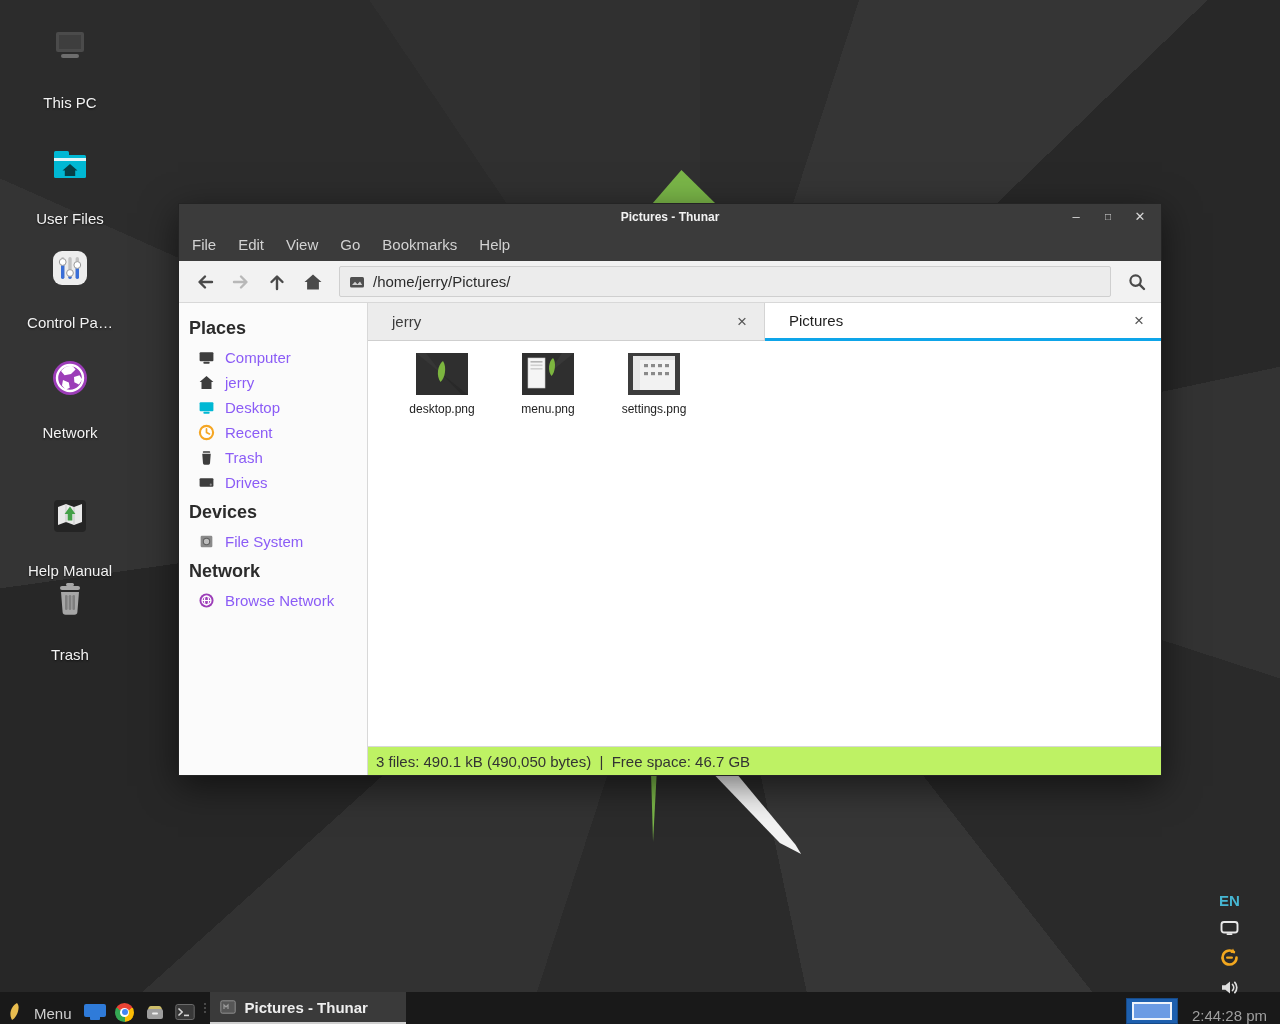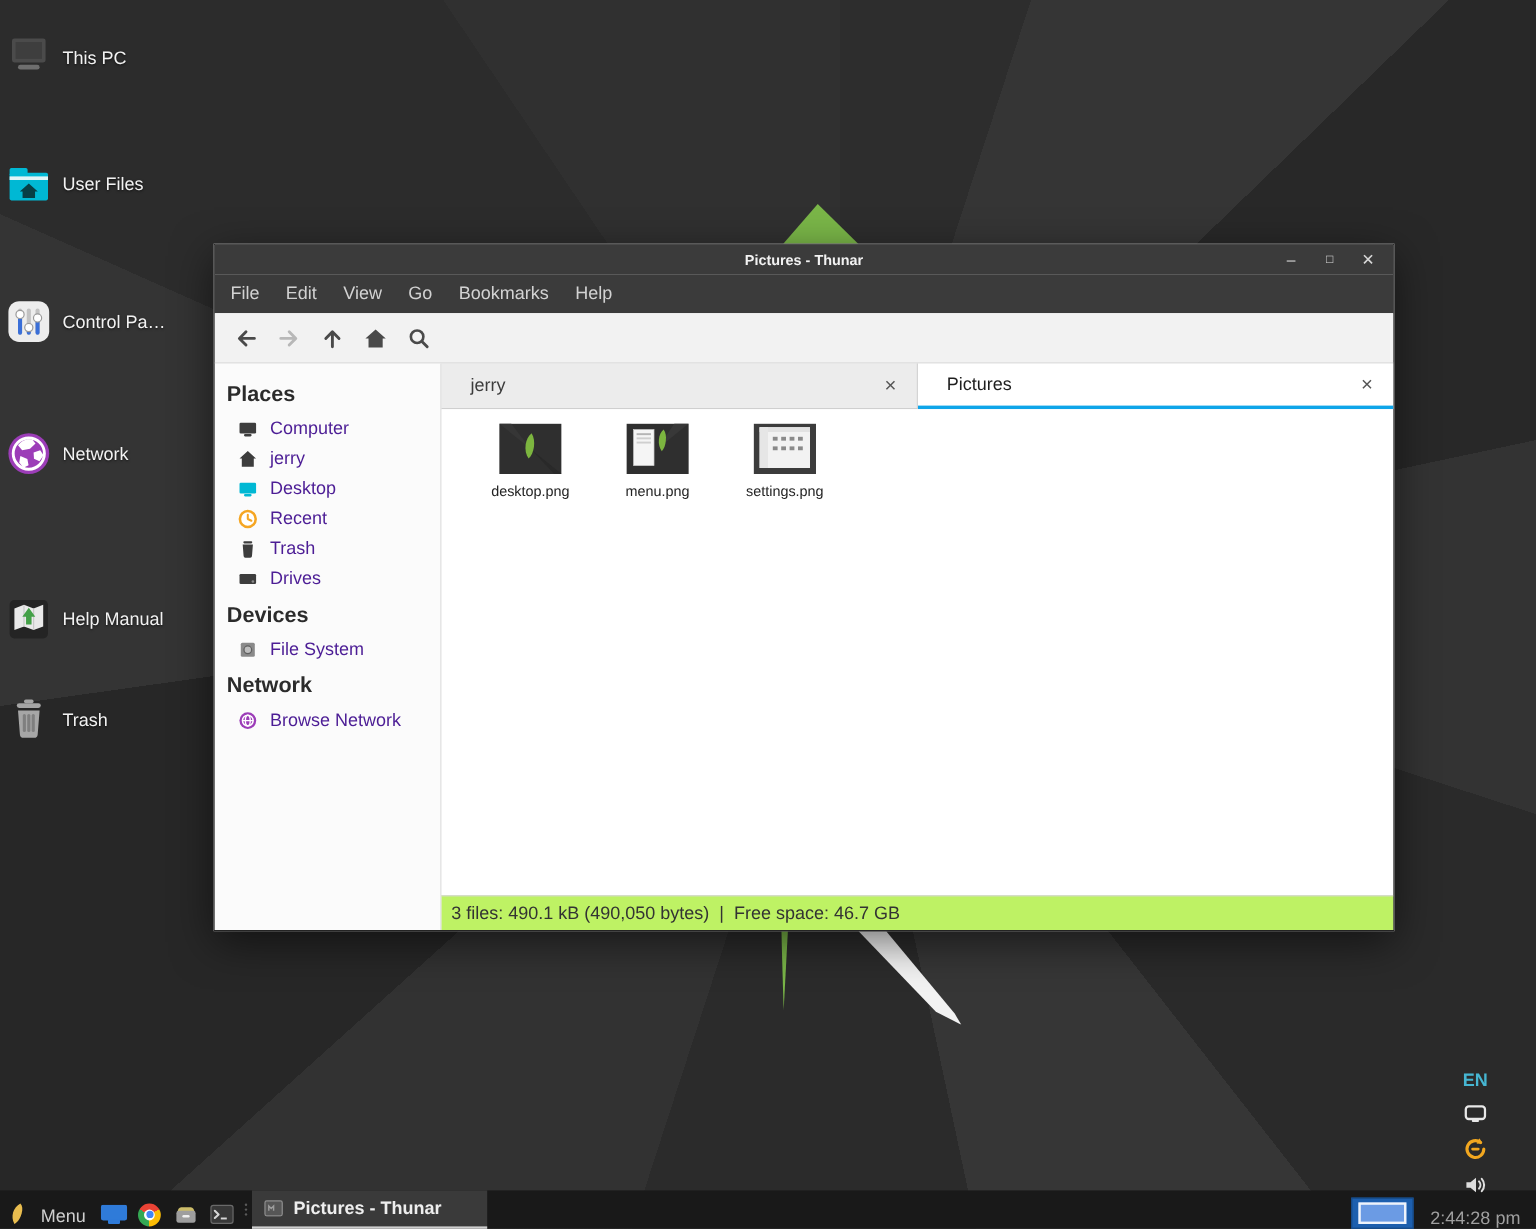--- a/index.html
+++ b/index.html
@@ -16,22 +16,22 @@
         #343434 262deg 294deg, #2c2c2c 294deg 326deg, #303030 326deg 360deg);
   }
   .green-tri { position:absolute; left:652px; top:170px; width:64px; height:34px;
     background:#7ab648; clip-path:polygon(46% 0, 100% 100%, 0 100%); }
   .green-sliver { position:absolute; left:646px; top:776px; width:16px; height:66px;
     background:#7ab648; clip-path:polygon(32% 0, 66% 0, 44% 100%); }
   .white-shard { position:absolute; left:710px; top:776px; width:92px; height:78px;
     background:#f2f2f2; clip-path:polygon(6% 0, 31% 0, 93% 88%, 99% 100%, 76% 86%); }
 
   
-  .dicon { position:absolute; left:0; width:140px; display:flex; flex-direction:row;
-    align-items:center; gap:4px; cursor:default; }
+  .dicon { position:absolute; left:0; width:140px; display:flex; flex-direction:column;
+    align-items:center; gap:22px; cursor:default; }
   .dicon svg { width:48px; height:48px; }
   .dlabel { color:#f2f2f2; font-size:15px; text-shadow:0 1px 2px rgba(0,0,0,.65); }
 
   
   .window { position:absolute; left:178px; top:203px; width:984px; height:573px;
     border:1px solid #242424; box-shadow:0 10px 34px rgba(0,0,0,.55);
     display:flex; flex-direction:column; background:#fff; }
   .titlebar { height:25px; background:#3b3b3b; display:flex; align-items:center;
     position:relative; flex:0 0 auto; }
   .titlebar-text { position:absolute; left:0; right:0; text-align:center; color:#f2f2f2;
@@ -50,21 +50,21 @@
   .pathbar { flex:1; height:31px; margin:0 8px; background:#ececec; border:1px solid #cfcfcf;
     border-radius:2px; display:flex; align-items:center; gap:8px; padding:0 9px; }
   .path-text { font-size:15px; color:#2b2b2b; }
   .search-btn { width:36px; height:34px; display:flex; align-items:center; justify-content:center; cursor:pointer; }
 
   .content { flex:1; display:flex; min-height:0; }
   .sidebar { width:189px; background:#fbfbfb; border-right:1px solid #d8d8d8;
     padding-top:8px; overflow:hidden; }
   .side-header { font-size:18px; font-weight:bold; color:#2b2b2b; padding:7px 10px 6px 10px; }
   .side-item { display:flex; align-items:center; gap:10px; padding:4px 8px 4px 19px;
-    font-size:15px; color:#4c1d95; cursor:pointer; }
+    font-size:15px; color:#8b5cf6; cursor:pointer; }
   .side-item svg { width:17px; height:17px; flex:0 0 auto; }
 
   .mainpane { flex:1; display:flex; flex-direction:column; min-width:0; }
   .tabbar { height:38px; display:flex; flex:0 0 auto; background:#e4e4e4; }
   .tab { flex:1; display:flex; align-items:center; font-size:15px; padding:0 14px 0 24px; cursor:pointer; }
   .tab .tab-label { flex:1; }
   .tab-close { color:#555; font-size:17px; padding:0 3px; cursor:pointer; }
   .tab.inactive { background:#ececec; color:#3c3c3c; border-bottom:1px solid #cfcfcf;
     border-right:1px solid #d4d4d4; }
   .tab.active { background:#ffffff; color:#1e1e1e; border-bottom:3px solid #0ea5e9; }
@@ -118,21 +118,21 @@
 
 <div class="dicon" style="top:24px">
   <svg viewBox="0 0 48 48">
     <rect x="10" y="8" width="28" height="20" rx="2" fill="#4b4b4b"></rect>
     <rect x="13" y="11" width="22" height="14" fill="#3e3e3e"></rect>
     <rect x="15" y="30" width="18" height="4" rx="2" fill="#6e6e6e"></rect>
   </svg>
   <div class="dlabel">This PC</div>
 </div>
 
-<div class="dicon" style="top:129px">
+<div class="dicon" style="top:140px">
   <svg viewBox="0 0 48 48">
     <rect x="8" y="11" width="15" height="7" rx="1.5" fill="#00b8d4"></rect>
     <rect x="8" y="15" width="32" height="23" rx="1.5" fill="#00b8d4"></rect>
     <rect x="8" y="18" width="32" height="3" fill="#dff5f8"></rect>
     <path d="M24 24l-7.5 6.5h2.3V36h10.4v-5.5h2.3z" fill="#073f46"></path>
   </svg>
   <div class="dlabel">User Files</div>
 </div>
 
 <div class="dicon" style="top:244px">
@@ -218,20 +218,27 @@
     </div>
     <div class="nav-btn">
       <svg width="20" height="20" viewBox="0 0 20 20">
         <path d="M10 17V5.5M4.5 10L10 4.5 15.5 10" fill="none" stroke="#4a4a4a" stroke-width="2.4" stroke-linecap="round" stroke-linejoin="round"></path>
       </svg>
     </div>
     <div class="nav-btn">
       <svg width="20" height="20" viewBox="0 0 20 20">
         <path d="M10 2.5l8.5 7.5h-2.6v7.5H4.1V10H1.5z" fill="#4a4a4a"></path>
       </svg>
+    </div>
+    <div class="pathbar">
+      <svg width="16" height="16" viewBox="0 0 16 16">
+        <rect x="1" y="3" width="14" height="10.5" rx="1.5" fill="#4f4f4f"></rect>
+        <path d="M3 11l3-3.2 2.4 2.4L11 7.5l2.2 3.5z" fill="#cfcfcf"></path>
+      </svg>
+      <span class="path-text">/home/jerry/Pictures/</span>
     </div>
     <div class="search-btn">
       <svg width="20" height="20" viewBox="0 0 20 20">
         <circle cx="8.6" cy="8.6" r="5.2" fill="none" stroke="#4a4a4a" stroke-width="2.2"></circle>
         <path d="M12.6 12.6l4.4 4.4" stroke="#4a4a4a" stroke-width="2.4" stroke-linecap="round"></path>
       </svg>
     </div>
   </div>
 
   <div class="content">

